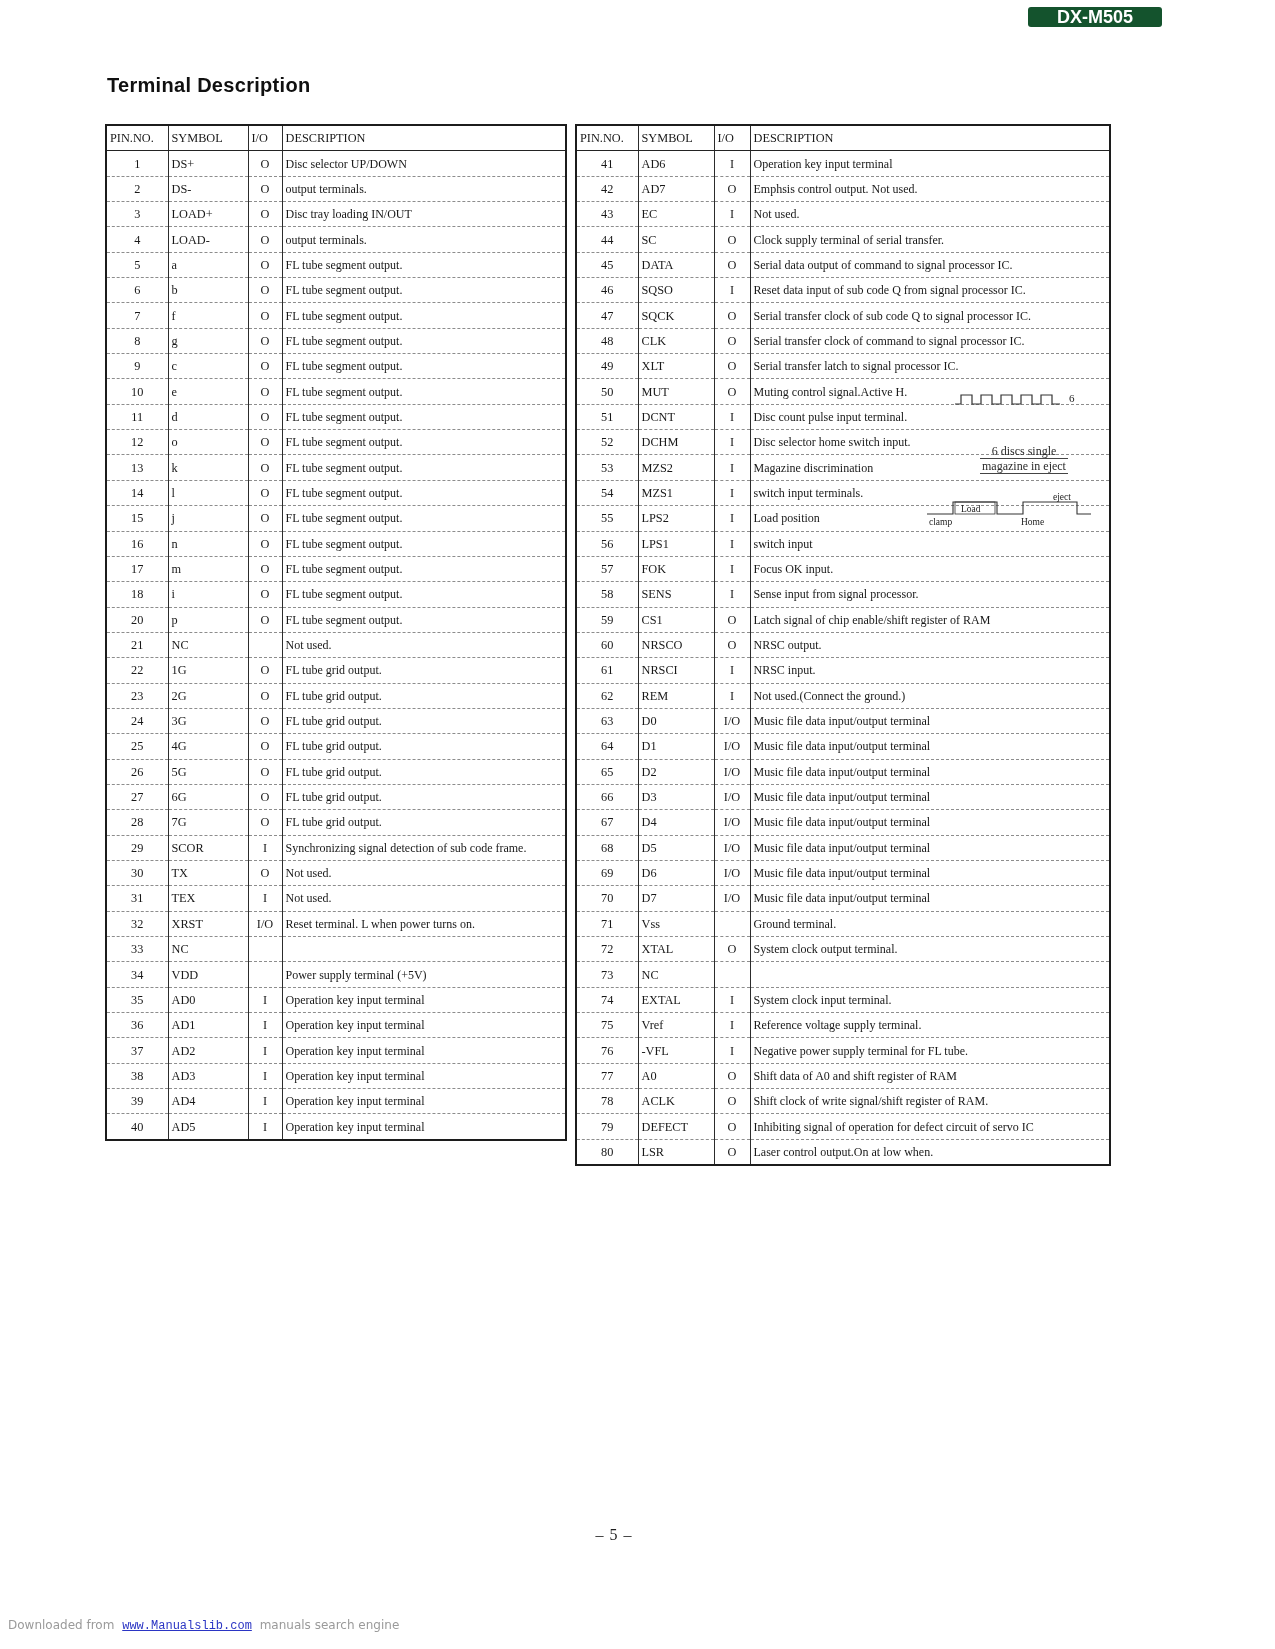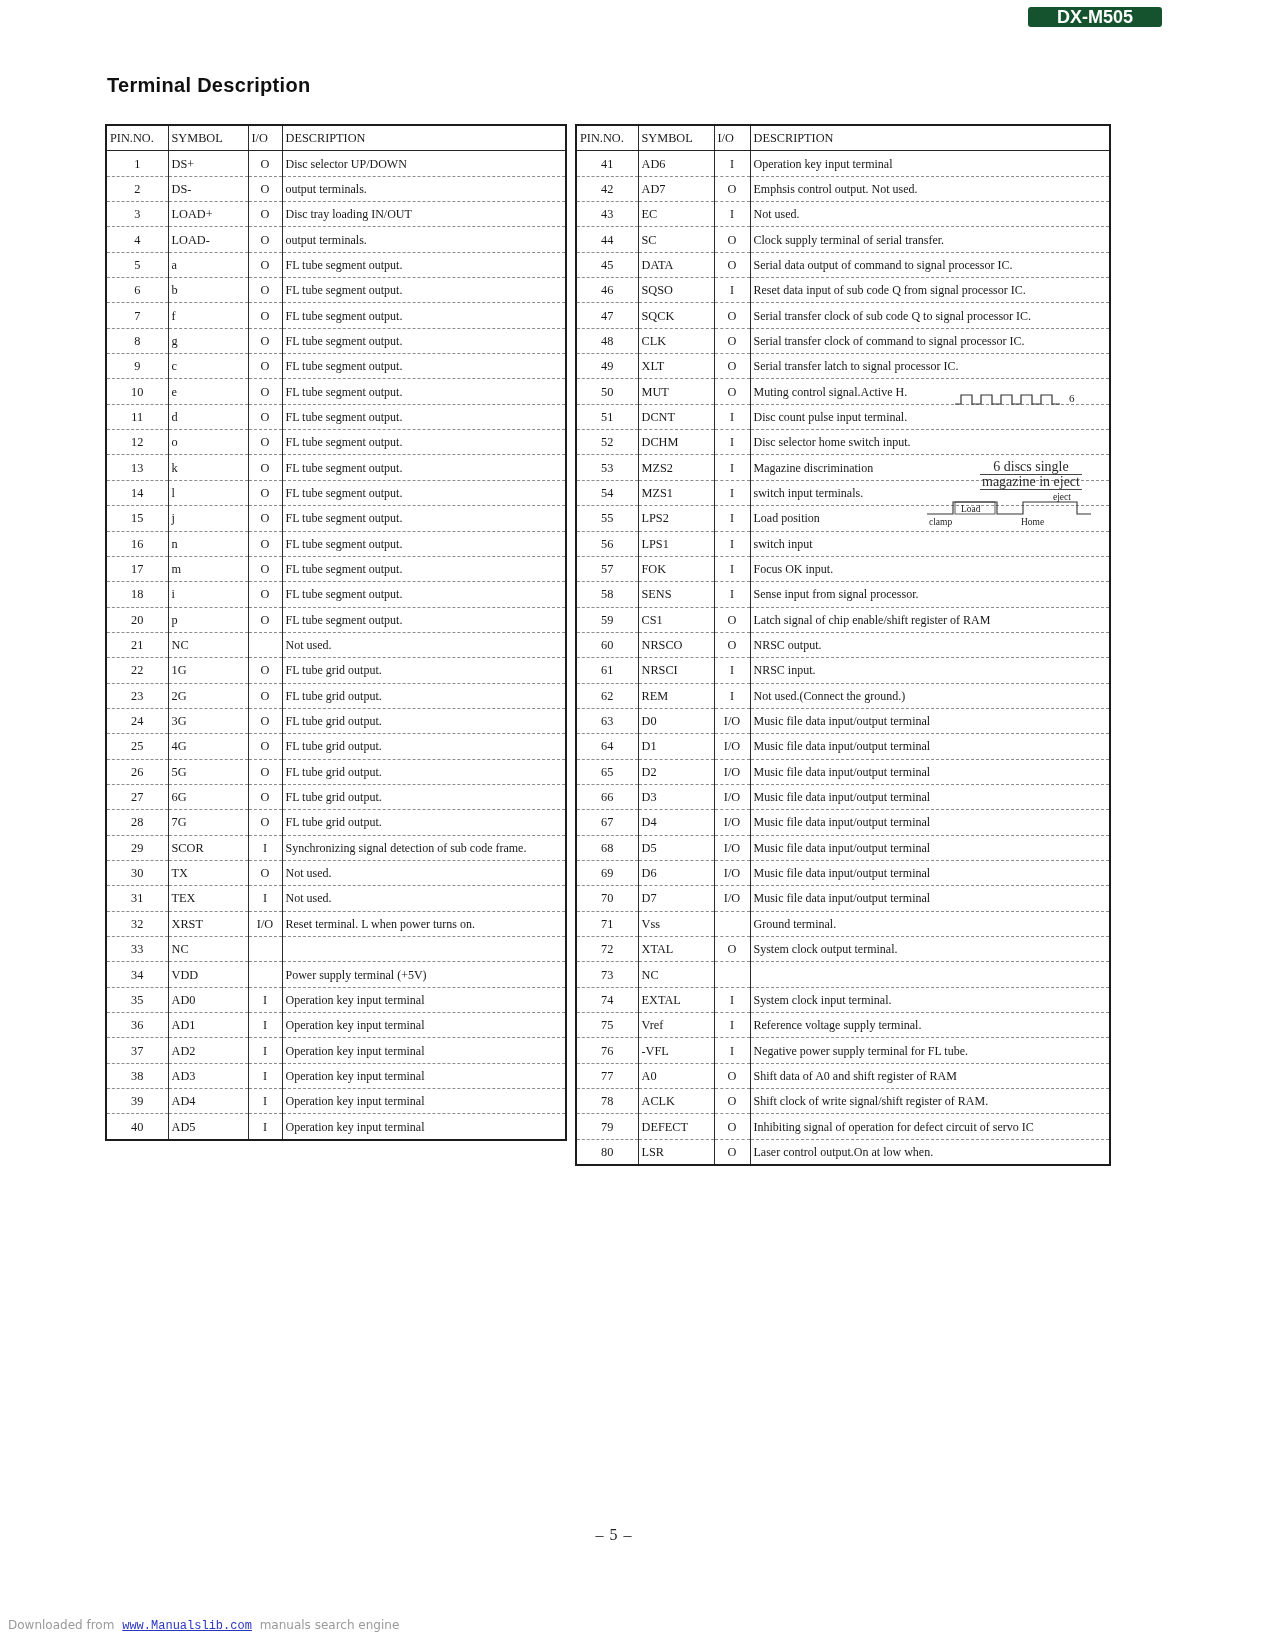--- a/index.html
+++ b/index.html
@@ -37,21 +37,21 @@
   table.term td{border-bottom:1px dashed #8d8d8d;}
   table.term th:last-child, table.term td:last-child{border-right:none;}
   td.c0{text-align:center;}
   td.c1{text-align:left;padding-left:5px;}
   td.c2{text-align:center;}
   td.c3{text-align:left;padding-left:5px;font-size:12px;}
   th.h2{text-align:center;padding:0 1px;}
   
   .anno{position:absolute;color:#2a2a2a;}
   .anno svg{display:block;}
-  .anno-mag{font-size:14px;line-height:14px;text-align:center;margin-top:16px;}
+  .anno-mag{font-size:12px;line-height:14px;text-align:center;}
   .anno-mag .l1{border-bottom:1px solid #444;padding:0 2px;}
   .anno-mag .l2{border-bottom:1px solid #444;padding:0 2px;}
   .page-num{
     position:absolute;left:0;top:1526px;width:1228px;text-align:center;
     font-size:16px;color:#1f1f1f;letter-spacing:1px;
   }
   .footer{
     position:absolute;left:8px;top:1618px;
     font-family:"DejaVu Sans", sans-serif;font-size:12px;color:#9a9a9a;
   }

